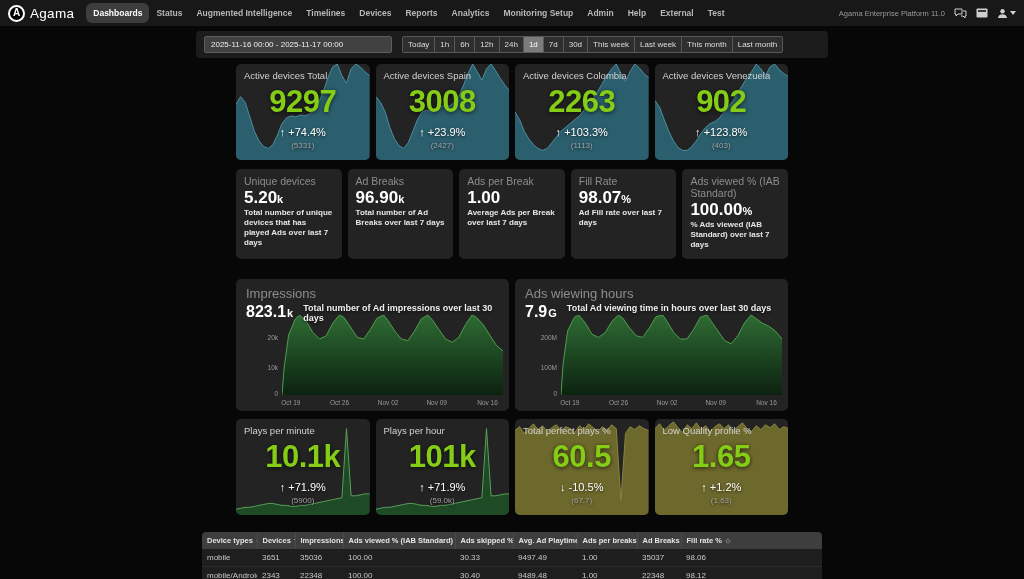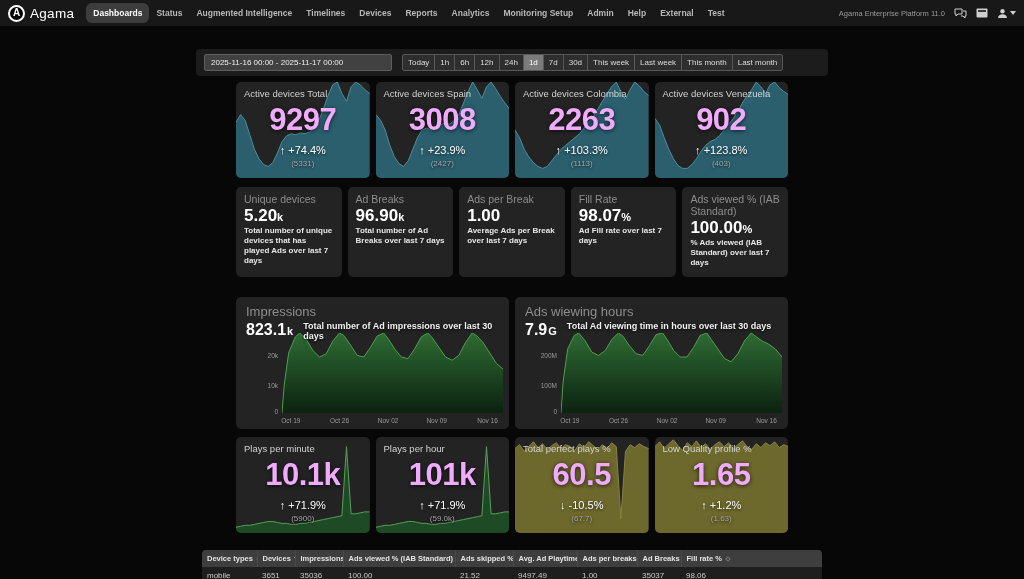--- a/index.html
+++ b/index.html
@@ -16,41 +16,41 @@
   .nav-item { color:#b8b8b8; font-size:8.5px; font-weight:700; padding:5px 7px; border-radius:6px; cursor:pointer; white-space:nowrap; }
   .nav-item.active { background:#3d3d3d; color:#fff; }
   .nav-right { margin-left:auto; display:flex; align-items:center; gap:9px; }
   .platform-label { color:#9a9a9a; font-size:7.5px; }
   .nav-icon { color:#cfcfcf; display:flex; align-items:center; cursor:pointer; }
   .nav-icon svg { display:block; }
   .caret { width:0; height:0; border-left:3px solid transparent; border-right:3px solid transparent;
     border-top:4px solid #cfcfcf; margin-left:2px; }
 
   
-  .timebar { width:632px; margin:23px auto 6px; background:#1c1c1c; border-radius:4px;
+  .timebar { width:632px; margin:5px auto 6px; background:#1c1c1c; border-radius:4px;
     padding:5px 8px; display:flex; align-items:center; gap:10px; }
   .range-input { background:#414141; border:1px solid #5e5e5e; border-radius:2px; color:#eee;
     font-size:8px; font-family:inherit; padding:3px 6px; width:188px; }
   .tb-group { display:flex;justify-content:flex-end; }
   .tb-btn { background:#2e2e2e; border:1px solid #585858; color:#ddd; font-size:8px; font-family:inherit;
     padding:3px 5px; margin-left:-1px; cursor:pointer; white-space:nowrap; }
   .tb-btn:first-child { border-radius:2px 0 0 2px; margin-left:0; }
   .tb-btn:last-child { border-radius:0 2px 2px 0; }
   .tb-btn.active { background:#7b7b7b; color:#fff; }
 
   
   .row { width:552px; margin:0 auto; display:flex; gap:6px; }
   .mb9 { margin-bottom:9px; } .mb7 { margin-bottom:20px; } .mb8 { margin-bottom:8px; } .mb17 { margin-bottom:17px; }
   .card { background:#232323; border-radius:5px; position:relative; overflow:hidden; flex:1; }
   .h96 { height:96px; } .h90 { height:90px; } .h132 { height:132px; }
   .spark { position:absolute; left:0; right:0; bottom:0; top:0; width:100%; height:100%; z-index:1; }
 
   .kpi-title { position:absolute; top:6px; left:8px; font-size:9.5px; color:#d2d2d2; z-index:2; }
   .kpi-value { position:absolute; top:20px; left:0; right:0; text-align:center; font-size:31px; font-weight:700;
-    color:#f0abfc; z-index:2; letter-spacing:-.5px; text-shadow:0 1px 4px rgba(0,0,0,.7); }
+    color:#84cc16; z-index:2; letter-spacing:-.5px; text-shadow:0 1px 4px rgba(0,0,0,.7); }
   .kpi-delta { position:absolute; top:62px; left:0; right:0; text-align:center; font-size:11px; color:#fff; z-index:2;
     text-shadow:0 1px 3px rgba(0,0,0,.7); }
   .kpi-prev { position:absolute; top:77px; left:0; right:0; text-align:center; font-size:8px; color:#a2a2a2; z-index:2;
     text-shadow:0 1px 3px rgba(0,0,0,.7); }
 
   .stat-card { padding:6px 8px; }
   .stat-title { font-size:10.5px; color:#8d8d8d; line-height:1.15; }
   .stat-value { font-size:17px; font-weight:700; color:#fff; line-height:1.25; }
   .stat-unit { font-size:11px; font-weight:700; }
   .stat-desc { font-size:8px; font-weight:700; color:#e6e6e6; line-height:1.25; }
@@ -338,21 +338,21 @@
         <th><span>Ad Breaks</span></th>
         <th><span>Fill rate %</span><span class="sort-dia"></span></th>
       </tr>
     </thead>
     <tbody>
       <tr>
         <td>mobile</td>
           <td>3651</td>
         <td>35036</td>
           <td>100.00</td>
-        <td>21.52</td>
+        <td>30.33</td>
           <td>9497.49</td>
         <td>1.00</td>
           <td>35037</td>
         <td>98.06</td>
       </tr>
       <tr>
         <td>mobile/Android</td>
           <td>2343</td>
         <td>22348</td>
           <td>100.00</td>

